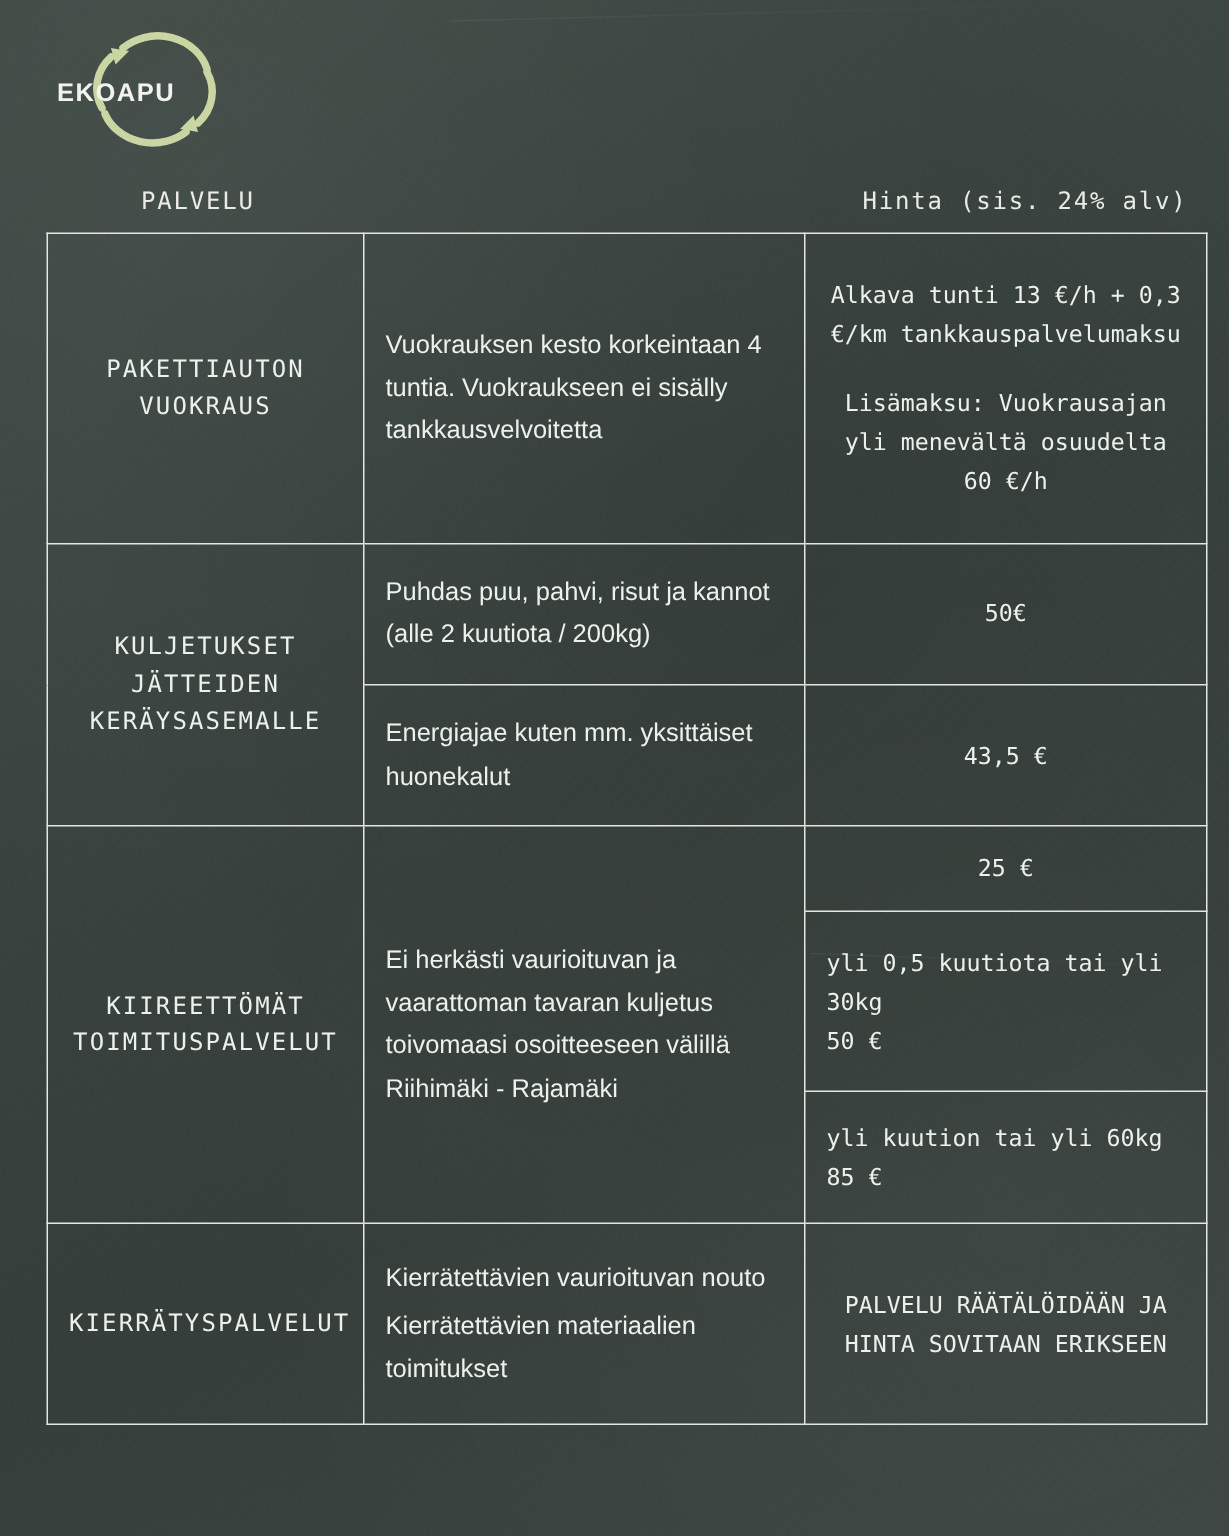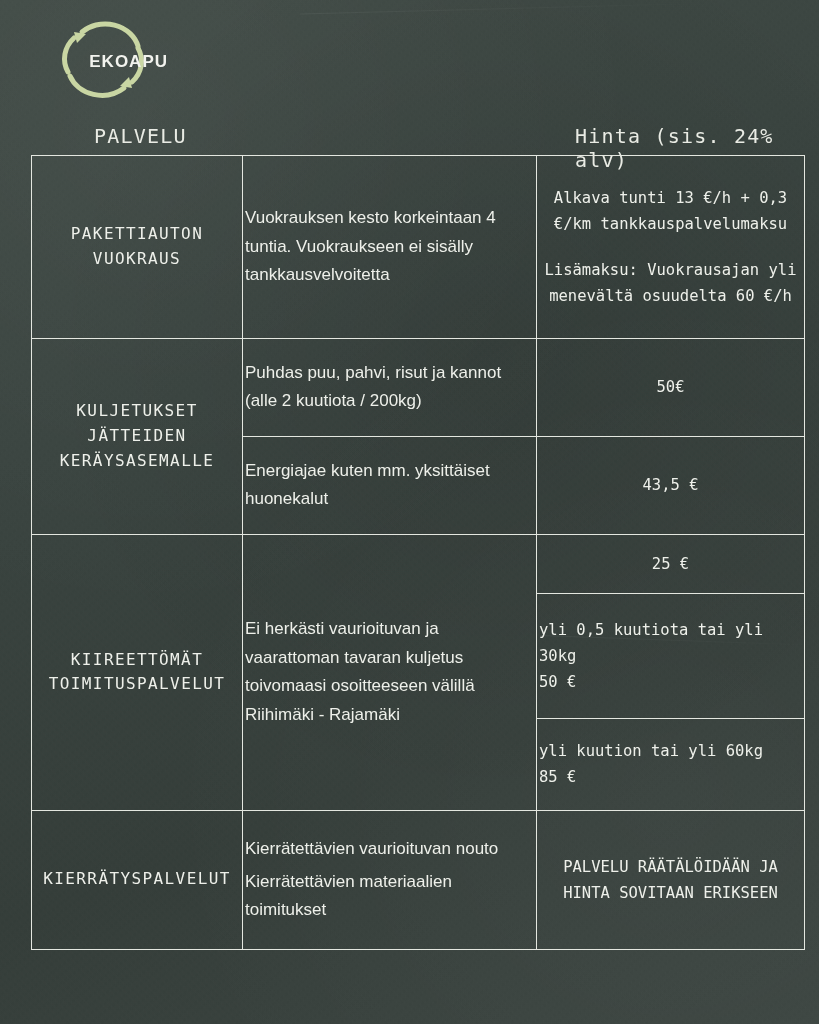--- a/index.html
+++ b/index.html
@@ -50,21 +50,21 @@
     left: 38px;
     top: 14px;
     width: 130px;
     height: 92px;
   }
   .logo svg { display: block; }
   .logo-text {
     position: absolute;
     left: 0; right: 0;
     top: 38px;
-    text-align: right;
+    text-align: left;
     font-size: 17px;
     letter-spacing: 1px;
     font-weight: bold;
     color: #f2f3ee;
   }
   .title {
     position: absolute;
     left: 245px;
     top: 18px;
     font-size: 62px;
@@ -74,21 +74,21 @@
     font-family: "DejaVu Sans", sans-serif;
   }
 
   
   .col-labels {
     position: relative;
     height: 40px;
   }
   .lbl {
     position: absolute;
-    font-size: 20px;
+    font-size: 16px;
     letter-spacing: 1.2px;
     color: #e9ebe4;
     font-family: "DejaVu Sans Mono", monospace;
   }
   .lbl-service { left: 94px; top: 6px; }
   .lbl-price { left: 575px; top: 6px; }
 
   
   .table-wrap {
     position: absolute;
@@ -99,21 +99,21 @@
   }
   table.pricing {
     width: 100%;
     height: 100%;
     border-collapse: collapse;
     table-layout: fixed;
   }
   table.pricing td {
     border: 1px solid #e4e7e0;
     vertical-align: middle;
-    padding: 10px 2px;
+    padding: 10px 14px;
     color: #eef0ea;
   }
   .c-service { width: 211px; }
   .c-desc    { width: 294px; }
   .c-price   { width: 268px; }
 
   .service-name {
     text-align: center;
     font-size: 16px;
     line-height: 1.55;

